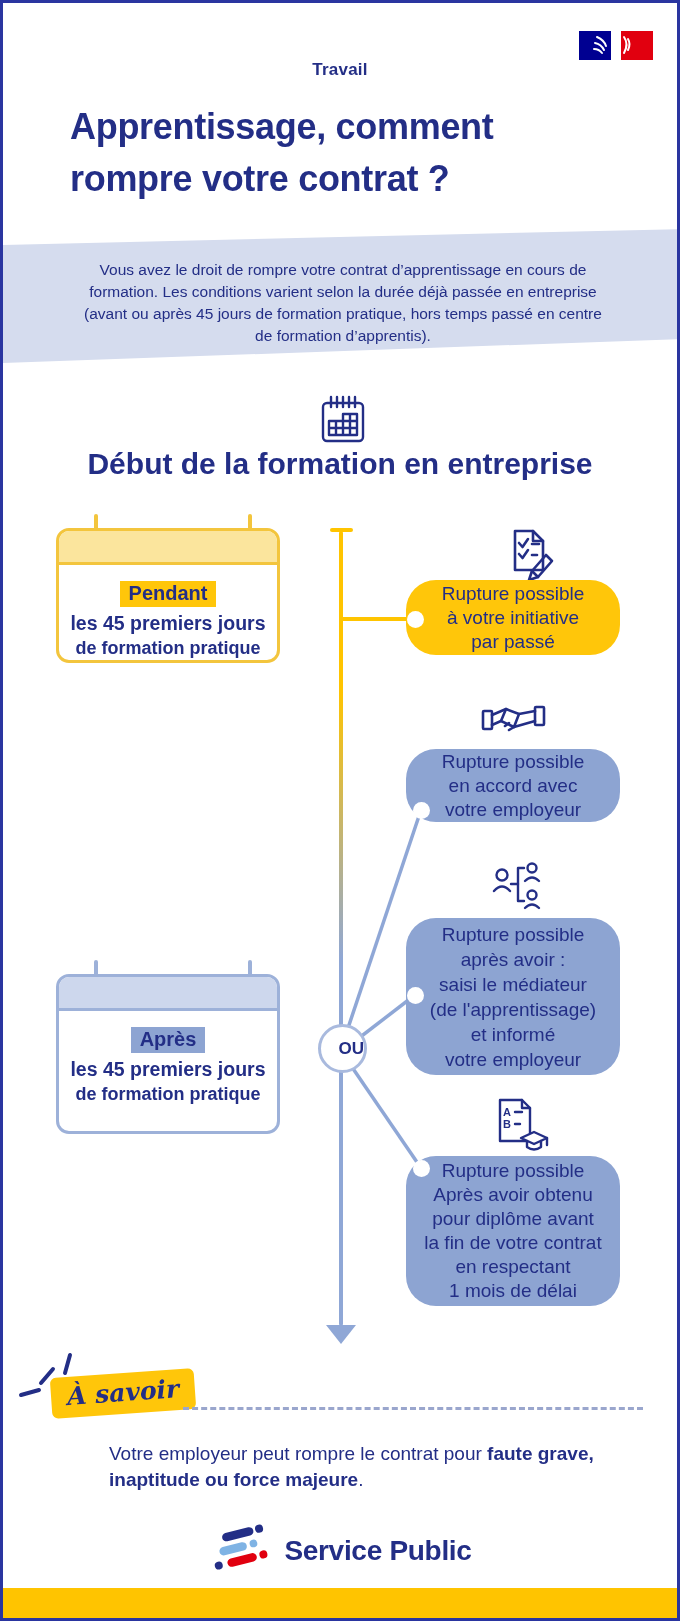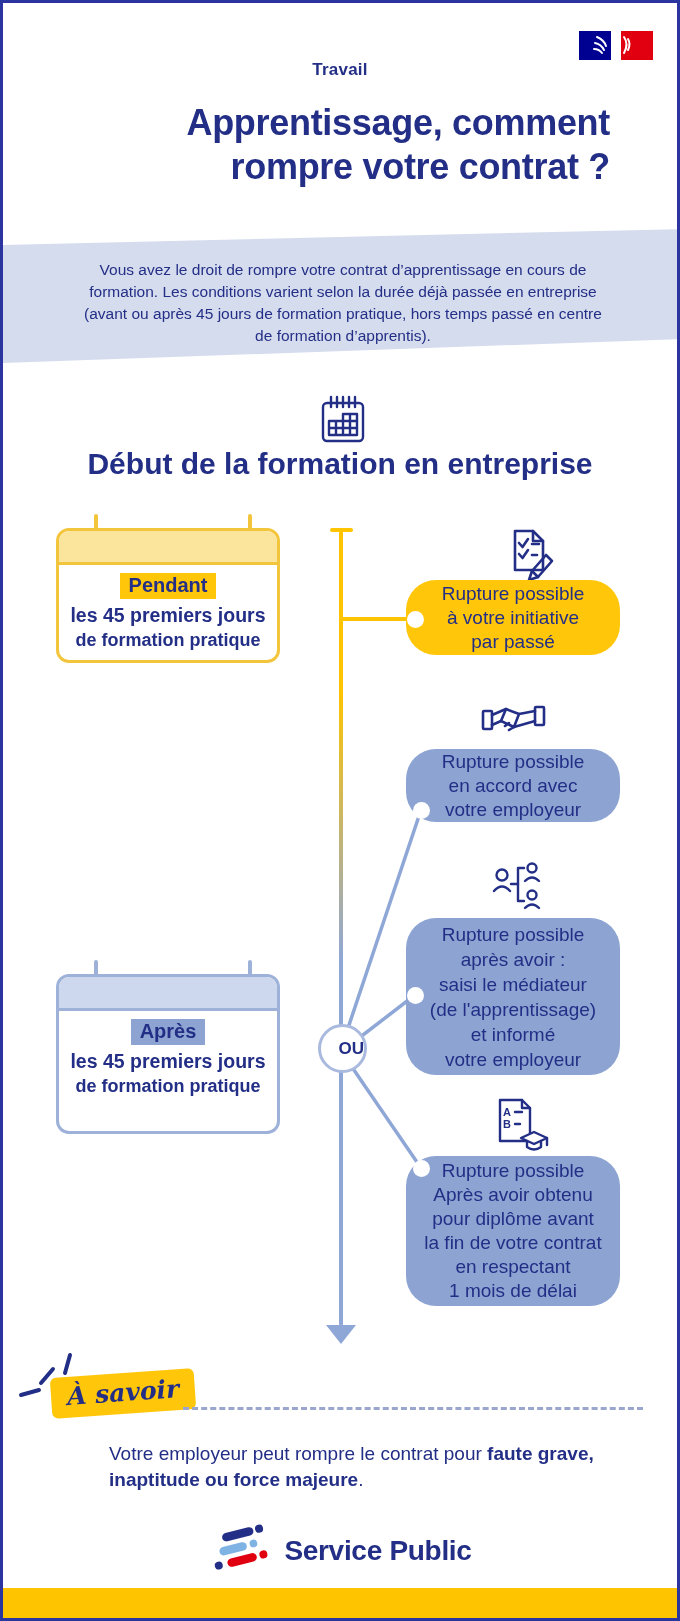--- a/index.html
+++ b/index.html
@@ -20,21 +20,21 @@
   body{background:#e8e8e8;font-family:"Liberation Sans",sans-serif;}
   #page{
     position:relative;width:680px;height:1621px;background:#ffffff;
     border:3px solid #2a35a0;overflow:hidden;margin:0 auto;color:var(--navy);
   }
   
   .flag{position:absolute;left:576px;top:27px;}
   .category{position:absolute;top:57px;left:0;width:100%;text-align:center;
     font-size:17px;font-weight:bold;letter-spacing:.2px;}
   .title{position:absolute;top:98px;left:50%;transform:translateX(-50%);width:540px;
-    text-align:right;font-size:36px;line-height:44px;font-weight:bold;letter-spacing:-.3px;}
+    text-align:left;font-size:36px;line-height:52px;font-weight:bold;letter-spacing:-.3px;}
   
   .intro-band{position:absolute;top:226px;left:0;width:680px;height:134px;
     background:var(--intro-band);
     clip-path:polygon(0 16px,100% 0,100% 110px,0 134px);}
   .intro-band p{margin:30px auto 0;max-width:522px;text-align:center;
     font-size:15.5px;line-height:22px;font-weight:500;}
   
   .cal-icon{position:absolute;left:316px;top:391px;}
   .section-heading{position:absolute;top:444px;left:0;width:100%;text-align:center;
     font-size:30px;font-weight:bold;}
@@ -42,21 +42,21 @@
   .timeline{position:absolute;left:336px;top:528px;width:4px;height:795px;border-radius:2px;
     background:linear-gradient(to bottom,#ffc400 0%,#ffc400 20%,var(--line-blue) 54%,var(--line-blue) 100%);}
   .timeline-cap{position:absolute;left:327px;top:525px;width:23px;height:4px;background:#ffc400;border-radius:2px;}
   .timeline-arrow{position:absolute;left:323px;top:1322px;width:0;height:0;
     border-left:15px solid transparent;border-right:15px solid transparent;
     border-top:19px solid var(--line-blue);}
   svg.connectors{position:absolute;left:0;top:0;pointer-events:none;}
   
   .card{position:absolute;width:224px;border:3px solid;border-radius:13px;background:#fff;overflow:hidden;}
   .card .band{height:34px;border-bottom:3px solid;}
-  .card .body{padding:8px 2px 10px;text-align:center;}
+  .card .body{padding:16px 2px 10px;text-align:center;}
   .card.yellow{left:53px;top:525px;height:135px;border-color:var(--gold);}
   .card.yellow .band{background:var(--yellow-band);border-color:var(--gold);}
   .card.blue{left:53px;top:971px;height:160px;border-color:var(--peri-border);}
   .card.blue .band{background:var(--peri-band);border-color:var(--peri-border);}
   .ring{position:absolute;width:4px;height:41px;border-radius:2px;}
   .ring.gold{background:var(--gold);}
   .ring.peri{background:var(--peri-border);}
   .hl{display:inline-block;font-weight:bold;font-size:20px;padding:1px 9px 2px;}
   .hl.yellow{background:var(--yellow);}
   .hl.blue{background:var(--peri);}

